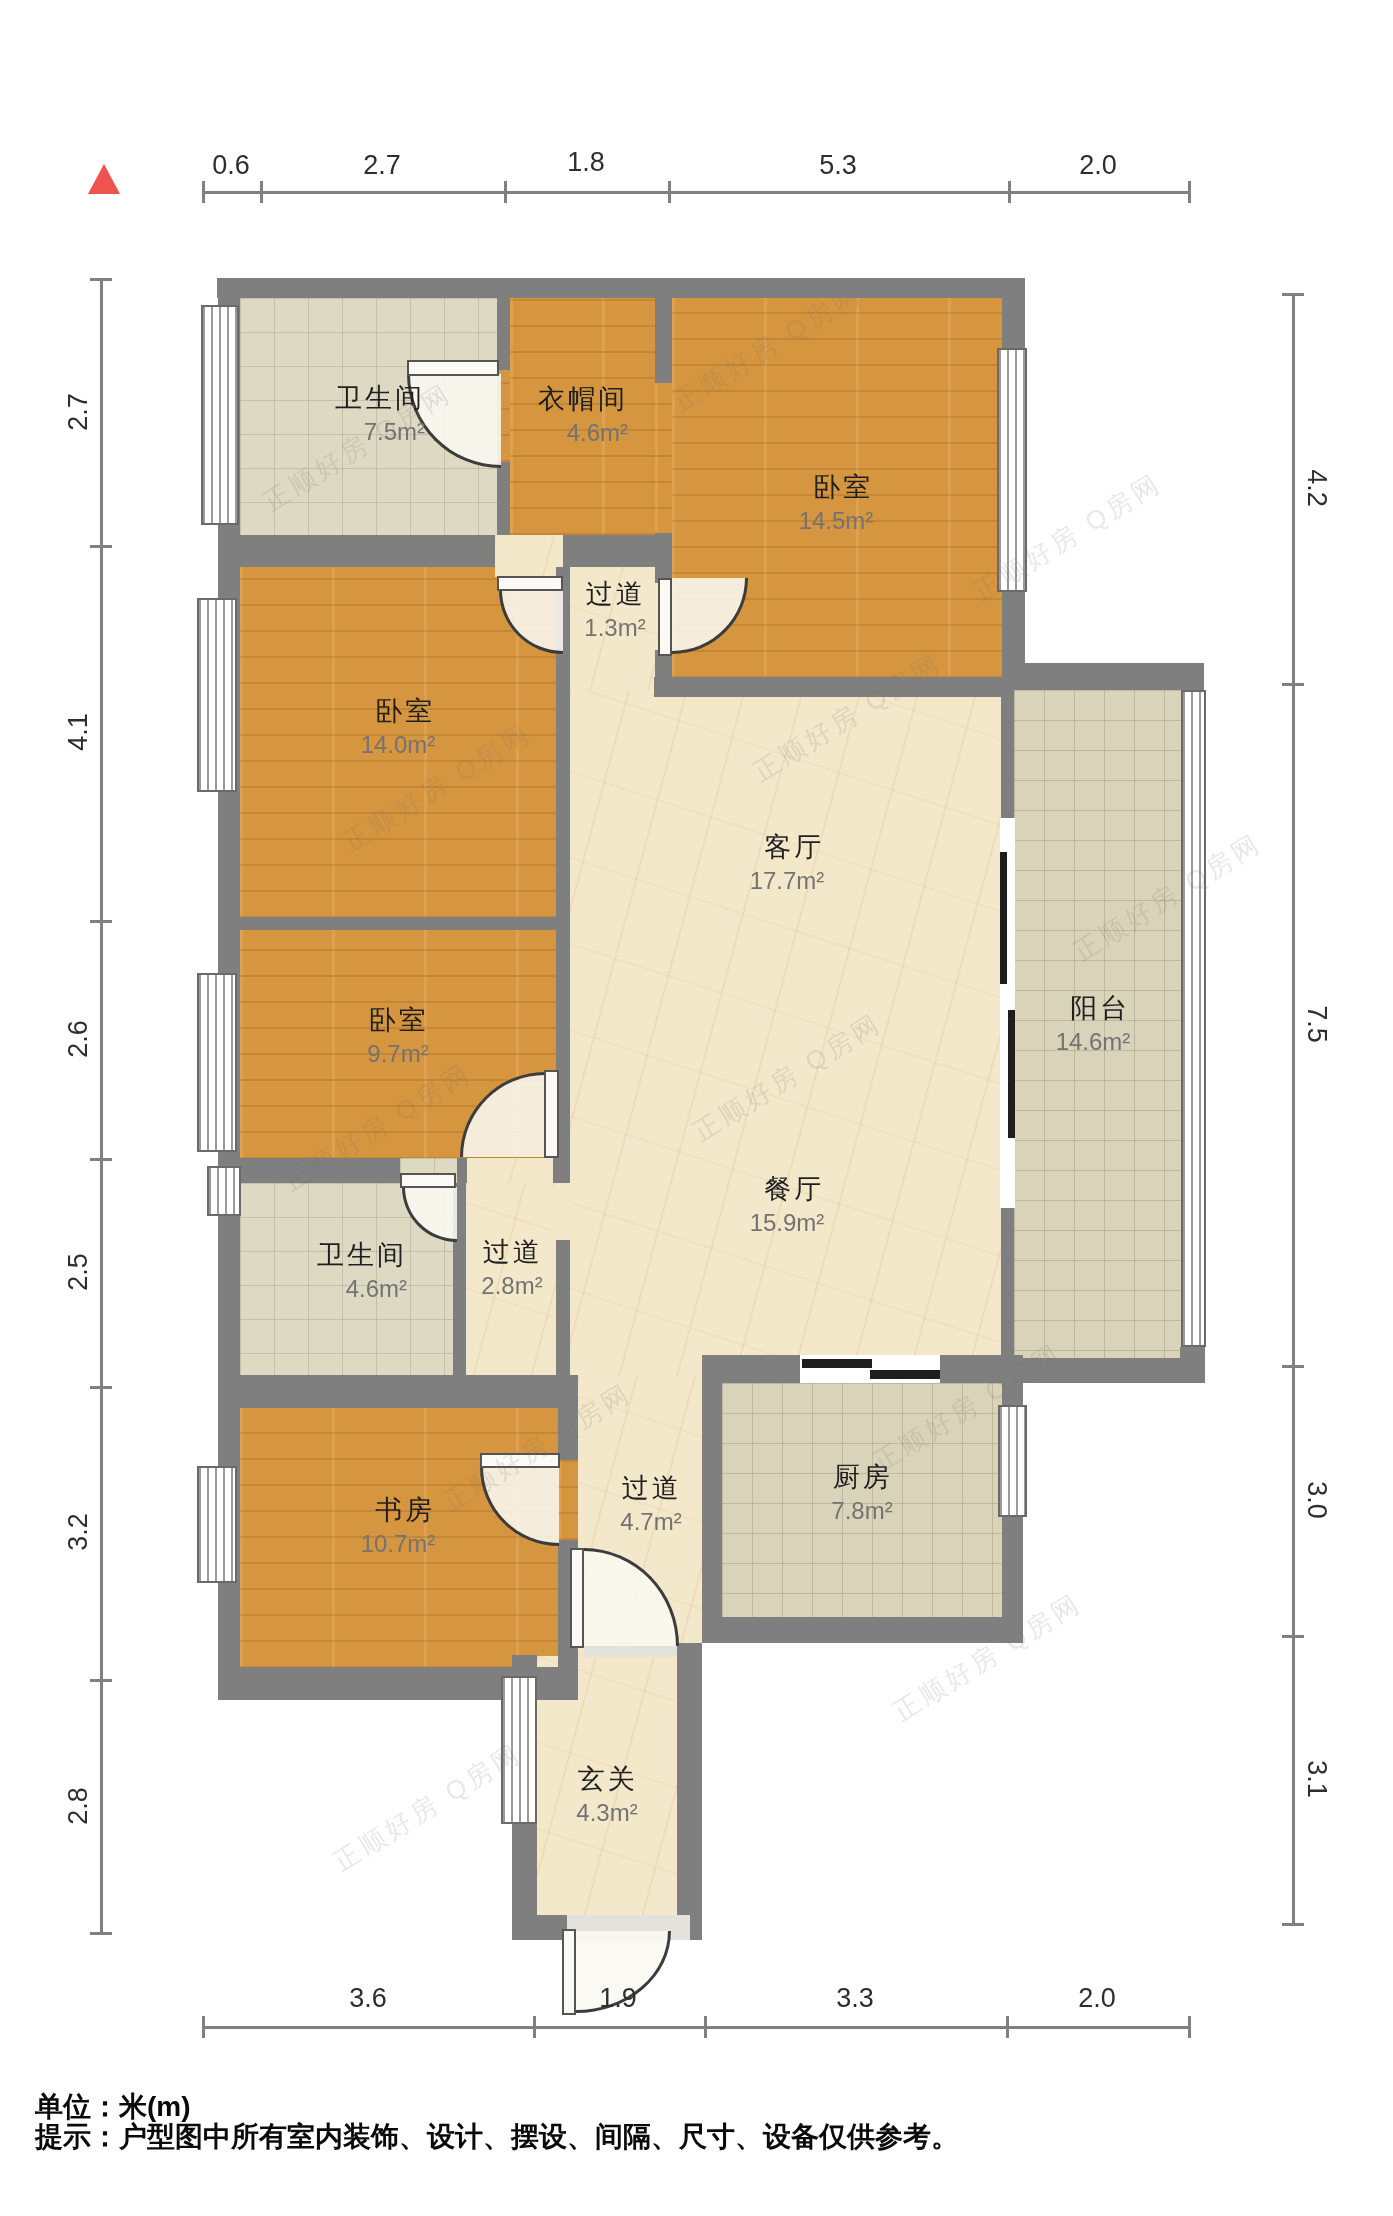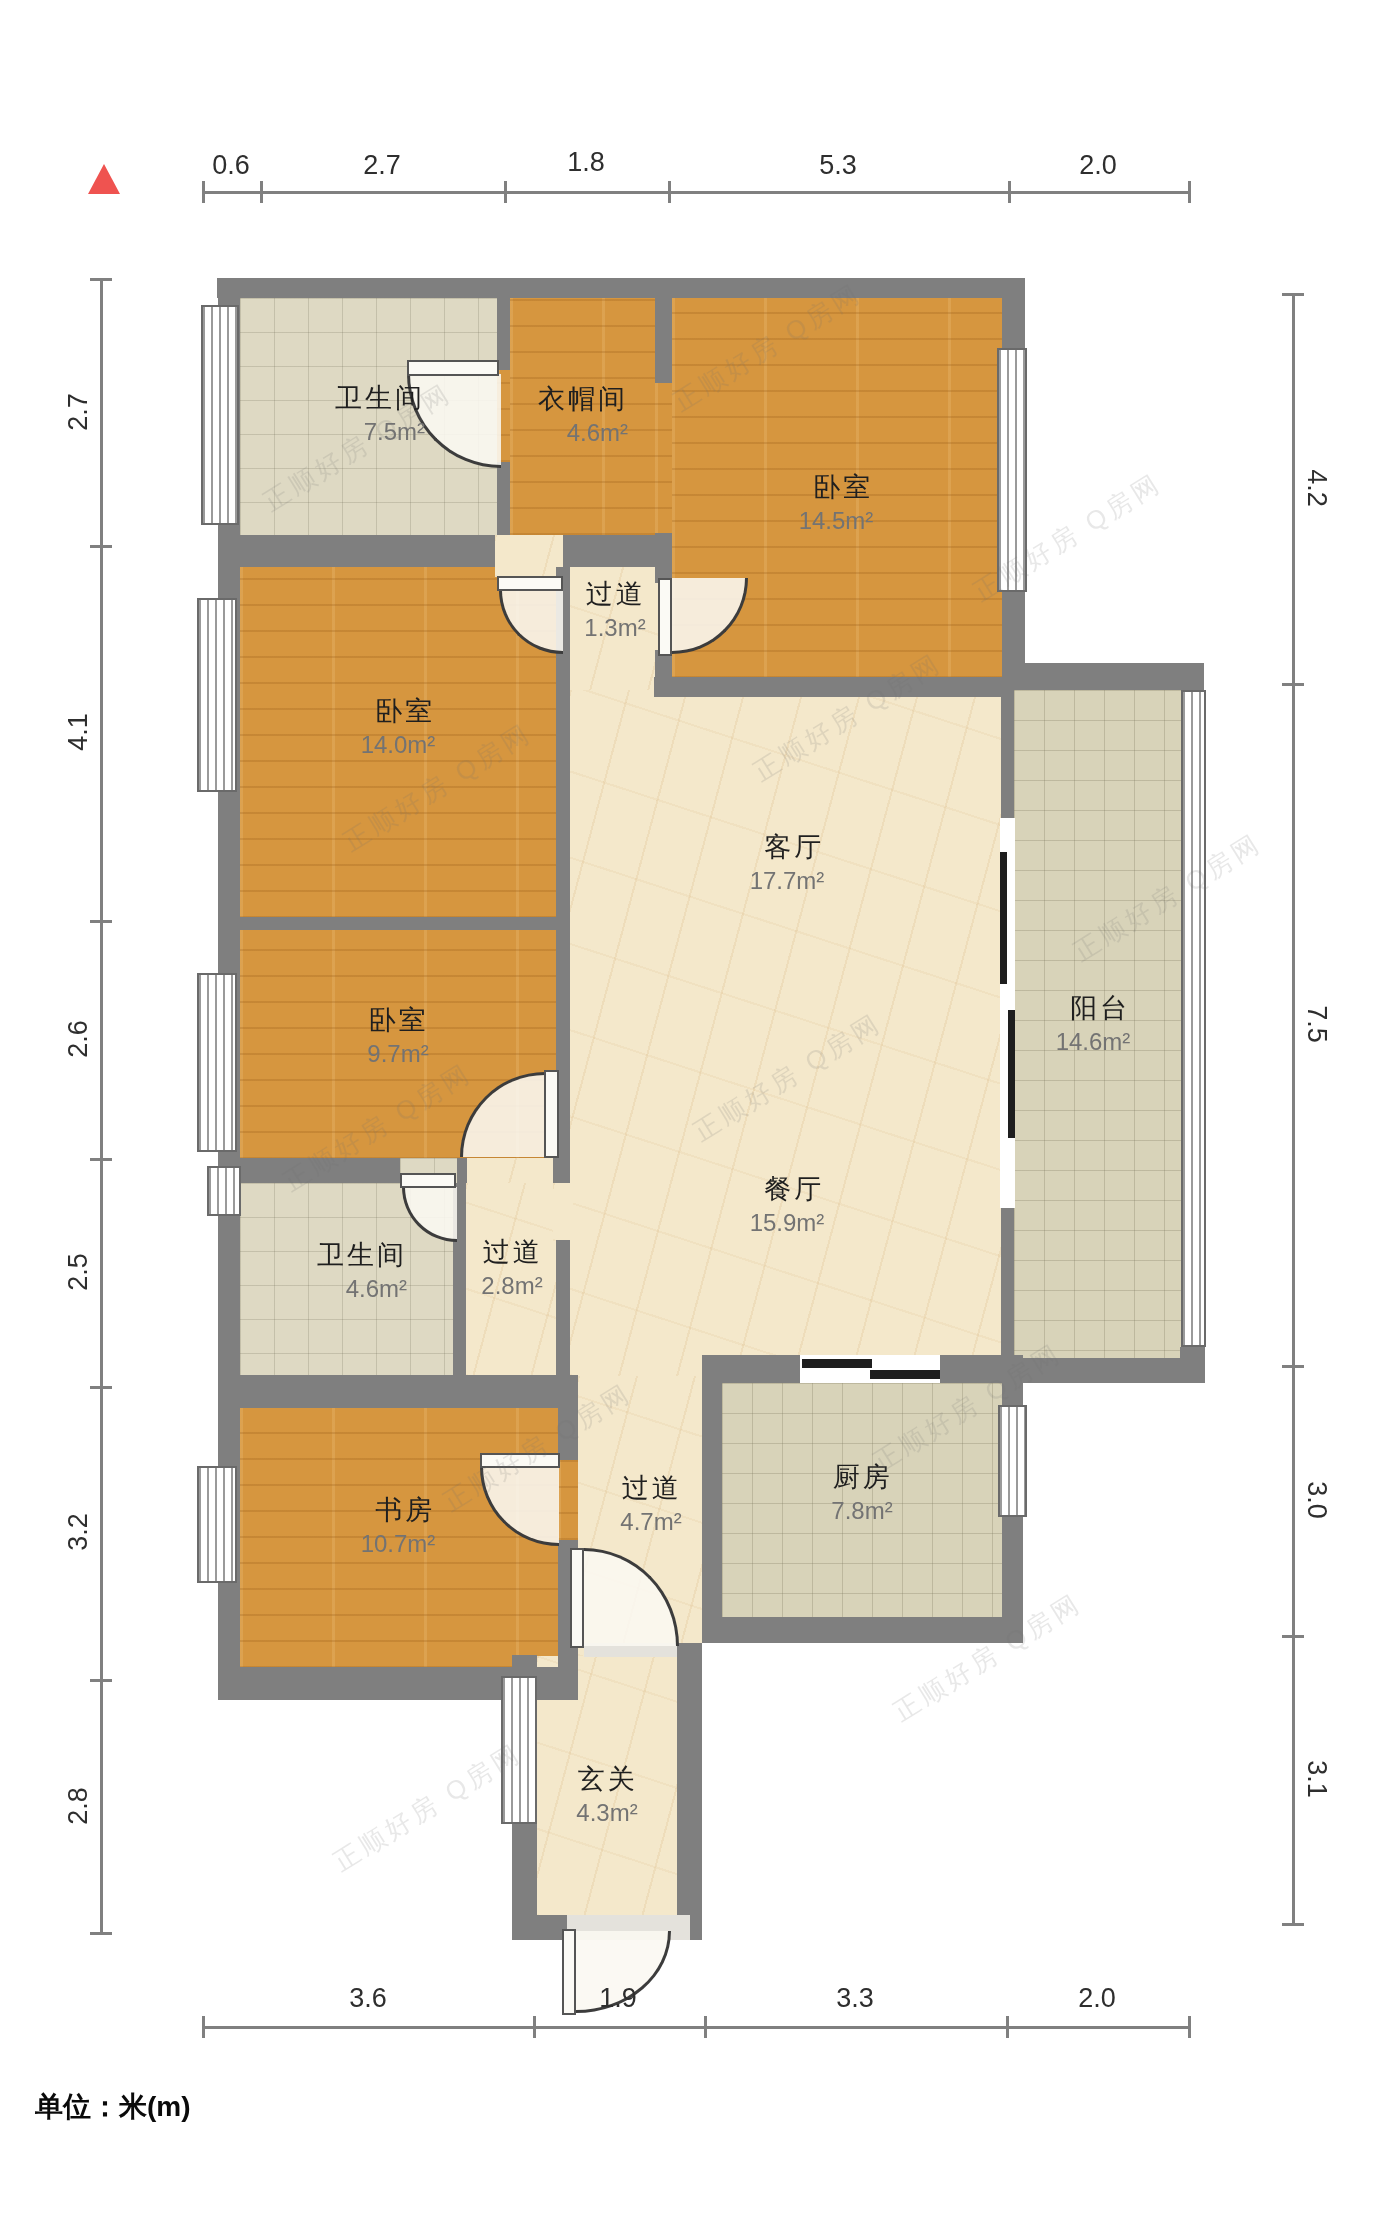--- a/index.html
+++ b/index.html
@@ -278,14 +278,15 @@
   <div class="wm" style="left:740px;top:700px;">正顺好房 Q房网</div>
   <div class="wm" style="left:1060px;top:880px;">正顺好房 Q房网</div>
   <div class="wm" style="left:270px;top:1110px;">正顺好房 Q房网</div>
   <div class="wm" style="left:680px;top:1060px;">正顺好房 Q房网</div>
   <div class="wm" style="left:430px;top:1430px;">正顺好房 Q房网</div>
   <div class="wm" style="left:860px;top:1390px;">正顺好房 Q房网</div>
   <div class="wm" style="left:320px;top:1790px;">正顺好房 Q房网</div>
   <div class="wm" style="left:880px;top:1640px;">正顺好房 Q房网</div>
 
   <div class="note" style="left:35px;top:2078px;margin-top:10px;">单位：米(m)</div>
+  <div class="note" style="left:35px;top:2118px;">提示：户型图中所有室内装饰、设计、摆设、间隔、尺寸、设备仅供参考。</div>
 
 </div>
 
 </body></html>

